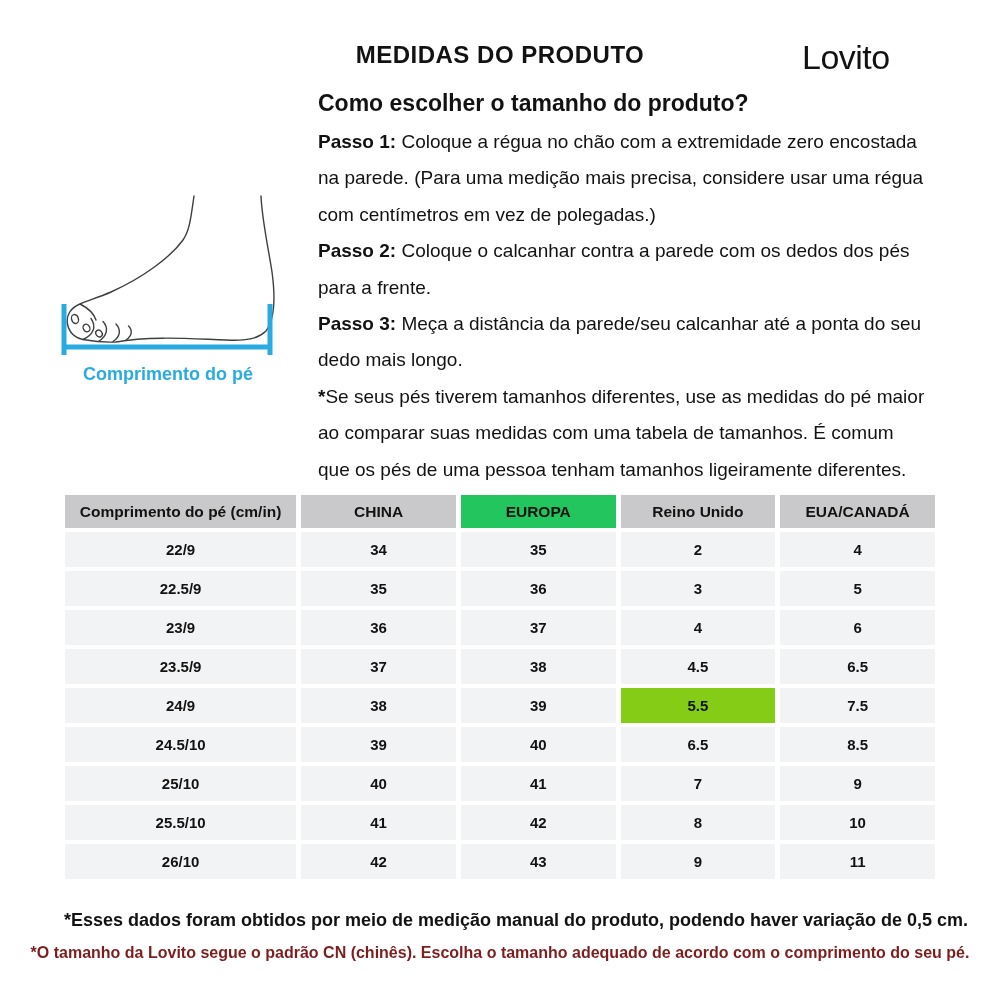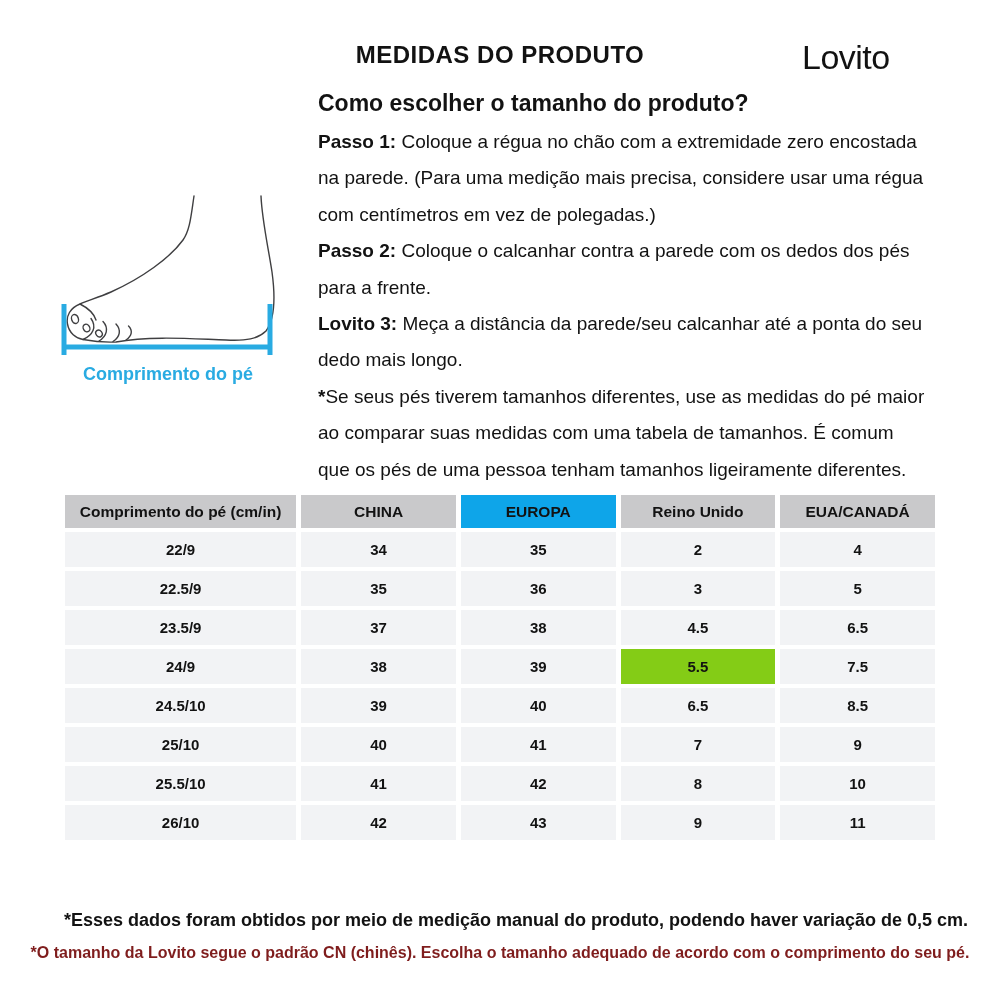--- a/index.html
+++ b/index.html
@@ -56,21 +56,21 @@
 <div class="canvas">
 
   <div class="page-title">MEDIDAS DO PRODUTO</div>
   <div class="brand-logo">Lovito</div>
 
   <div class="howto-heading">Como escolher o tamanho do produto?</div>
 
   <div class="steps"><p class="step"><strong>Passo 1:</strong><span> Coloque a régua no chão com a extremidade zero encostada
 na parede. (Para uma medição mais precisa, considere usar uma régua
 com centímetros em vez de polegadas.)</span></p><p class="step"><strong>Passo 2:</strong><span> Coloque o calcanhar contra a parede com os dedos dos pés
-para a frente.</span></p><p class="step"><strong>Lovito 3:</strong><span> Meça a distância da parede/seu calcanhar até a ponta do seu
+para a frente.</span></p><p class="step"><strong>Passo 3:</strong><span> Meça a distância da parede/seu calcanhar até a ponta do seu
 dedo mais longo.</span></p><p class="step"><strong>*</strong><span>Se seus pés tiverem tamanhos diferentes, use as medidas do pé maior
 ao comparar suas medidas com uma tabela de tamanhos. É comum
 que os pés de uma pessoa tenham tamanhos ligeiramente diferentes.</span></p></div>
 
   <div class="foot-block">
     <svg width="224" height="168" viewBox="0 0 224 168">
       <g id="foot-outline" fill="none" stroke-width="1.4" stroke-linecap="round" stroke="#3f3f41">
         <path d="M138,4 C135,24 134,38 127,48 C114,66 86,86 55,100 C41,106 30,109 24,112
           C14,116 10,124 11.5,132 C13,141 20,146.5 27,147.5
           C38,149.5 50,150.5 60,150
@@ -99,39 +99,46 @@
       <col style="width:27.2%">
       <col style="width:18.2%">
       <col style="width:18.2%">
       <col style="width:18.2%">
       <col style="width:18.2%">
     </colgroup>
     <thead>
       <tr>
           <th style="background: rgb(201, 201, 203);">Comprimento do pé (cm/in)</th>
           <th style="background: rgb(201, 201, 203);">CHINA</th>
-          <th style="background: #0ea5e9;">EUROPA</th>
+          <th style="background: #22c55e;">EUROPA</th>
           <th style="background: rgb(201, 201, 203);">Reino Unido</th>
           <th style="background: rgb(201, 201, 203);">EUA/CANADÁ</th>
         </tr>
     </thead>
     <tbody>
         <tr>
           <td style="background: rgb(242, 243, 245);">22/9</td>
           <td style="background: rgb(242, 243, 245);">34</td>
           <td style="background: rgb(242, 243, 245);">35</td>
           <td style="background: rgb(242, 243, 245);">2</td>
           <td style="background: rgb(242, 243, 245);">4</td>
         </tr>
         <tr>
           <td style="background: rgb(242, 243, 245);">22.5/9</td>
           <td style="background: rgb(242, 243, 245);">35</td>
           <td style="background: rgb(242, 243, 245);">36</td>
           <td style="background: rgb(242, 243, 245);">3</td>
           <td style="background: rgb(242, 243, 245);">5</td>
+        </tr>
+        <tr>
+          <td style="background: rgb(242, 243, 245);">23/9</td>
+          <td style="background: rgb(242, 243, 245);">36</td>
+          <td style="background: rgb(242, 243, 245);">37</td>
+          <td style="background: rgb(242, 243, 245);">4</td>
+          <td style="background: rgb(242, 243, 245);">6</td>
         </tr>
         <tr>
           <td style="background: rgb(242, 243, 245);">23.5/9</td>
           <td style="background: rgb(242, 243, 245);">37</td>
           <td style="background: rgb(242, 243, 245);">38</td>
           <td style="background: rgb(242, 243, 245);">4.5</td>
           <td style="background: rgb(242, 243, 245);">6.5</td>
         </tr>
         <tr>
           <td style="background: rgb(242, 243, 245);">24/9</td>

